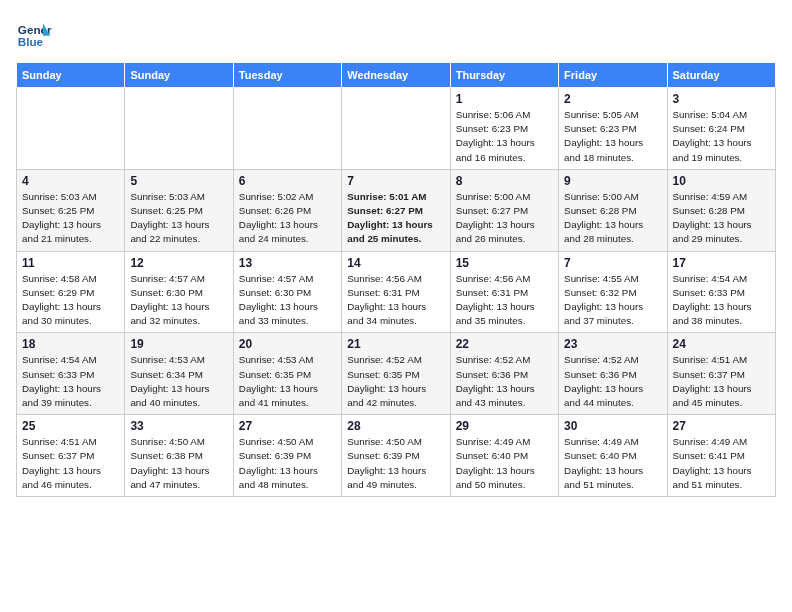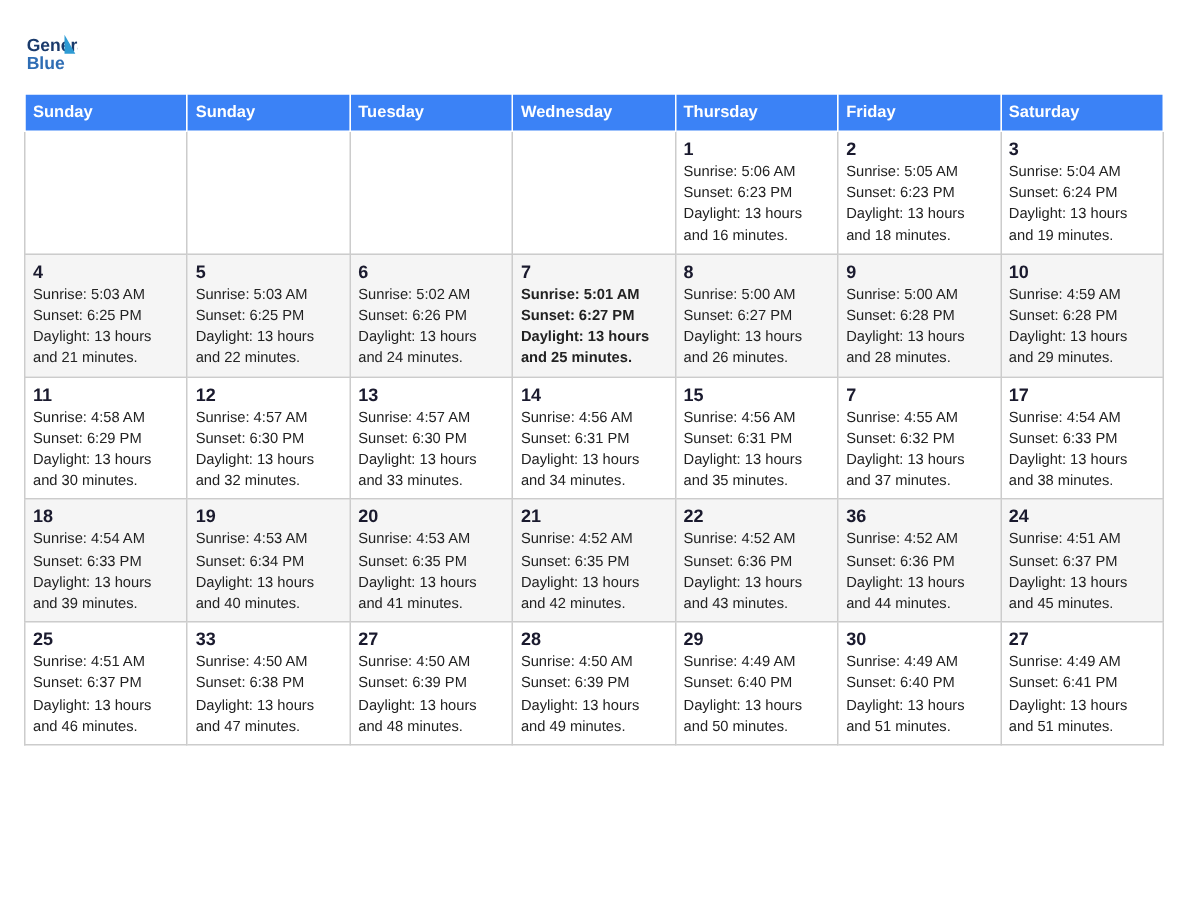--- a/index.html
+++ b/index.html
@@ -264,21 +264,21 @@
 and 42 minutes.</div>
         </td>
         <td>
           <div class="day-num">22</div>
           <div class="day-info" style="white-space: pre-line;">Sunrise: 4:52 AM
 Sunset: 6:36 PM
 Daylight: 13 hours
 and 43 minutes.</div>
         </td>
         <td>
-          <div class="day-num">36</div>
+          <div class="day-num">23</div>
           <div class="day-info" style="white-space: pre-line;">Sunrise: 4:52 AM
 Sunset: 6:36 PM
 Daylight: 13 hours
 and 44 minutes.</div>
         </td>
         <td>
           <div class="day-num">24</div>
           <div class="day-info" style="white-space: pre-line;">Sunrise: 4:51 AM
 Sunset: 6:37 PM
 Daylight: 13 hours

